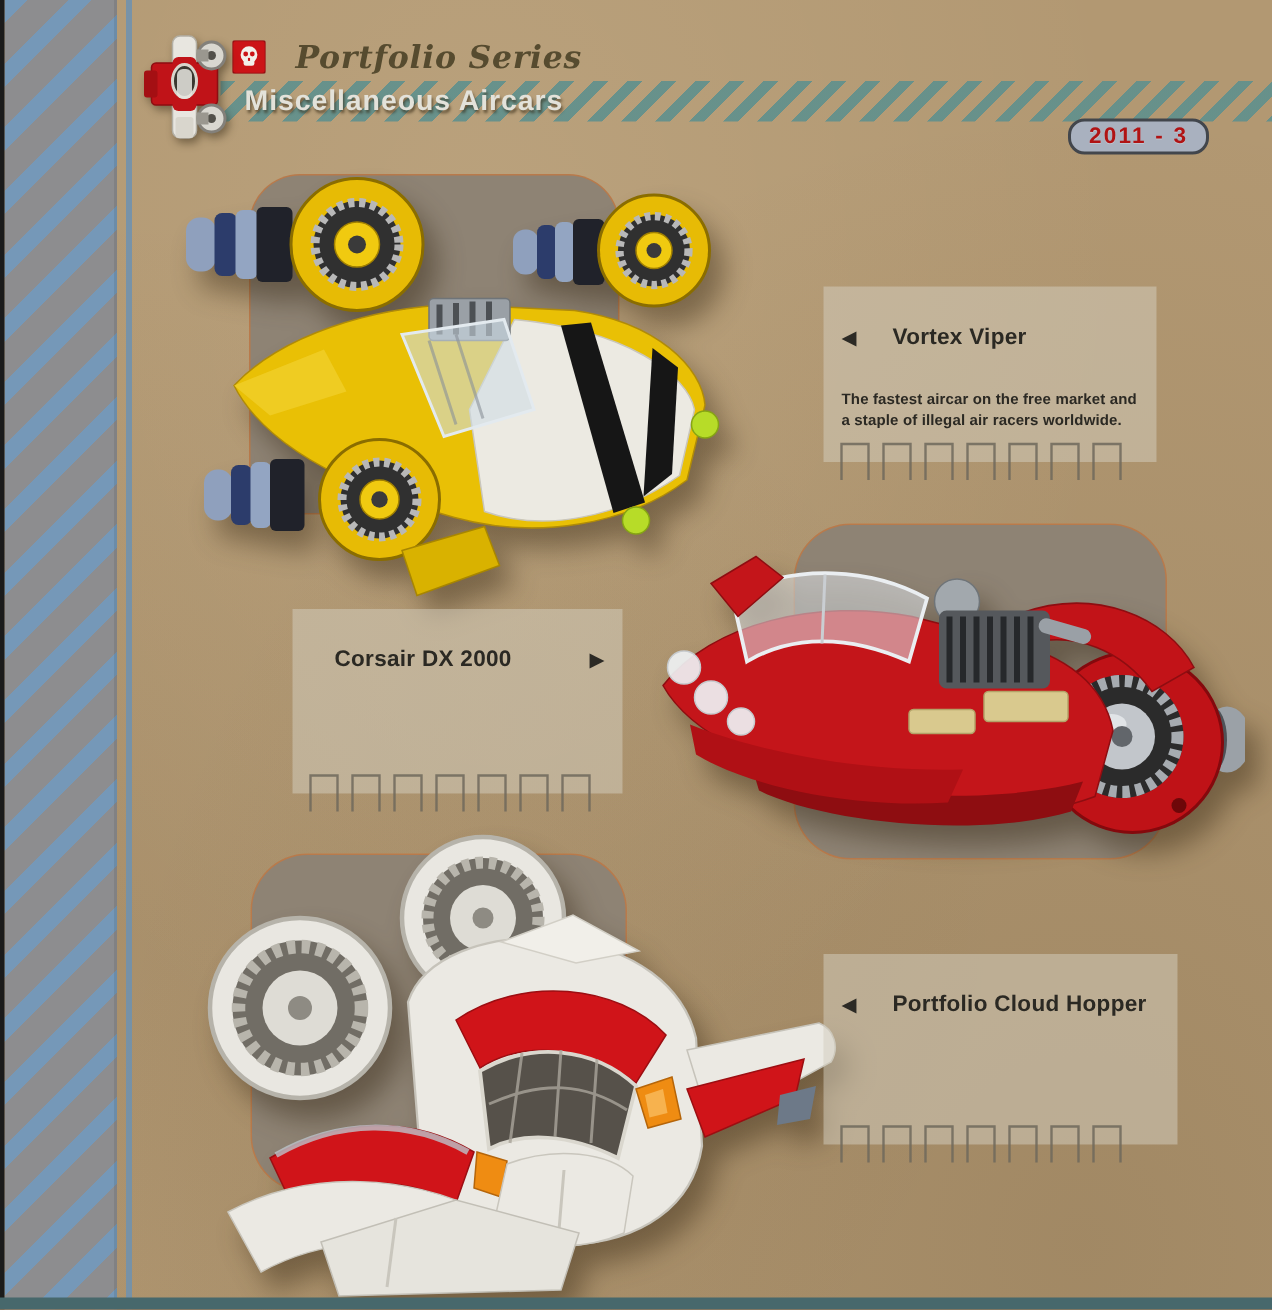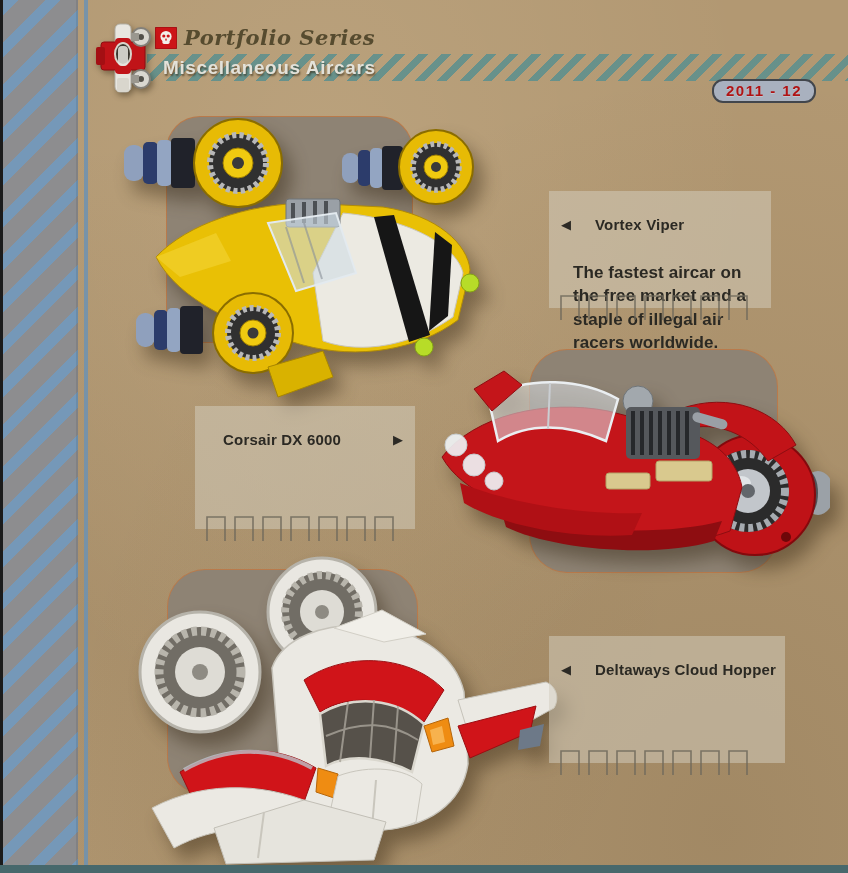--- a/index.html
+++ b/index.html
@@ -24,21 +24,21 @@
   
   .title-band{
     position:absolute;left:147px;right:0;top:54px;height:27px;z-index:6;
     background:repeating-linear-gradient(135deg,rgba(95,144,141,.9) 0 7px,transparent 7px 16px);
     display:flex;align-items:center;
   }
   .title-band .title{
     margin-left:16px;font-size:19px;font-weight:bold;letter-spacing:.6px;
     color:#e3e2da;text-shadow:1px 2px 2px rgba(52,42,22,.65);white-space:nowrap;
   }
-  .series-row{position:absolute;left:155px;top:25px;display:flex;align-items:center;gap:7px;z-index:7;}
+  .series-row{position:absolute;left:155px;top:25px;display:flex;align-items:center;gap:20px;z-index:7;}
   .series-label{
     font-family:"DejaVu Serif","Liberation Serif",serif;font-style:italic;font-weight:bold;
     font-size:21px;color:#564b2f;letter-spacing:.5px;white-space:nowrap;
   }
   .logo-icon{position:absolute;left:93px;top:20px;z-index:8;filter:drop-shadow(2px 3px 3px rgba(40,28,10,.45));}
   .year-badge{
     position:absolute;left:712px;top:79px;z-index:8;
     background:#a9b1bf;border:2px solid #42464c;border-radius:11px;
     padding:1px 12px 2px 12px;
     font-size:15px;font-weight:bold;letter-spacing:1.5px;color:#b01314;
@@ -56,21 +56,21 @@
   .veh-3{left:122px;top:540px;}
   
   .callout{position:absolute;z-index:9;background:rgba(211,205,190,.52);padding:9px 10px 10px 12px;}
   .callout-1{left:549px;top:191px;width:200px;height:98px;}
   .callout-2{left:195px;top:406px;width:198px;height:104px;}
   .callout-3{left:549px;top:636px;width:214px;height:108px;}
   .c-title-row{display:flex;align-items:center;gap:8px;margin:0 0 11px 0;}
   .c-arrow{font-size:13px;color:#2c2a25;line-height:1;}
   .c-arrow.right{margin-left:auto;margin-right:2px;}
   .c-title{margin:16px;font-size:15px;font-weight:bold;color:#2b2923;letter-spacing:.2px;white-space:nowrap;}
-  .c-desc{margin:12px;font-size:17px;font-weight:bold;color:#2b2923;line-height:1.38;letter-spacing:.1px;}
+  .c-desc{margin:0;font-size:10px;font-weight:bold;color:#2b2923;line-height:1.38;letter-spacing:.1px;}
   .stud-strip{position:absolute;left:11px;bottom:-14px;overflow:visible;}
   .stud-strip path{stroke:#6e695c;stroke-width:1.6;fill:none;opacity:.85;}
 </style>
 </head>
 <body>
 
 <div class="page">
 
   <div class="ribbon"></div>
   <div class="left-edge"></div>
@@ -102,21 +102,21 @@
       <circle cx="13.2" cy="9" r="1.6" fill="#cc1417"></circle>
       <rect x="10.3" y="11.6" width="1.4" height="2" fill="#cc1417"></rect>
     </svg>
     <span class="series-label">Portfolio Series</span>
   </div>
 
   <div class="title-band">
     <span class="title">Miscellaneous Aircars</span>
   </div>
 
-  <div class="year-badge">2011 - 12</div>
+  <div class="year-badge">2011 - 3</div>
 
   <div class="panel panel-1"></div>
   <div class="panel panel-2"></div>
   <div class="panel panel-3"></div>
 
   <svg class="vehicle veh-1" width="410" height="300" viewBox="0 0 410 300">
 
     <path d="M38,152 C70,118 130,100 185,98 L265,102 C320,110 350,140 352,165 L340,215 C300,245 240,255 185,240 C120,222 60,195 38,152 Z" fill="#e9c005" stroke="#b08b08"></path>
     <path d="M38,152 L98,128 L113,156 L62,172 Z" fill="#f4d63a" opacity=".55"></path>
 
@@ -264,38 +264,38 @@
         <path d="M57,30 V6 H75 V30"></path>
       <path d="M85,30 V6 H103 V30"></path>
         <path d="M113,30 V6 H131 V30"></path>
         <path d="M141,30 V6 H159 V30"></path>
       <path d="M169,30 V6 H187 V30"></path>
     </svg>
   </div>
 
   <div class="callout callout-2">
     <div class="c-title-row">
-      <h3 class="c-title">Corsair DX 6000</h3>
+      <h3 class="c-title">Corsair DX 2000</h3>
       <span class="c-arrow right">▶</span>
     </div>
     <svg class="stud-strip" width="190" height="32" viewBox="0 0 190 32">
       <path d="M1,30 V6 H19 V30"></path>
         <path d="M29,30 V6 H47 V30"></path>
         <path d="M57,30 V6 H75 V30"></path>
       <path d="M85,30 V6 H103 V30"></path>
         <path d="M113,30 V6 H131 V30"></path>
         <path d="M141,30 V6 H159 V30"></path>
       <path d="M169,30 V6 H187 V30"></path>
     </svg>
   </div>
 
   <div class="callout callout-3">
     <div class="c-title-row">
       <span class="c-arrow">◀</span>
-      <h3 class="c-title">Deltaways Cloud Hopper</h3>
+      <h3 class="c-title">Portfolio Cloud Hopper</h3>
     </div>
     <svg class="stud-strip" width="190" height="32" viewBox="0 0 190 32">
       <path d="M1,30 V6 H19 V30"></path>
         <path d="M29,30 V6 H47 V30"></path>
         <path d="M57,30 V6 H75 V30"></path>
       <path d="M85,30 V6 H103 V30"></path>
         <path d="M113,30 V6 H131 V30"></path>
         <path d="M141,30 V6 H159 V30"></path>
       <path d="M169,30 V6 H187 V30"></path>
     </svg>

